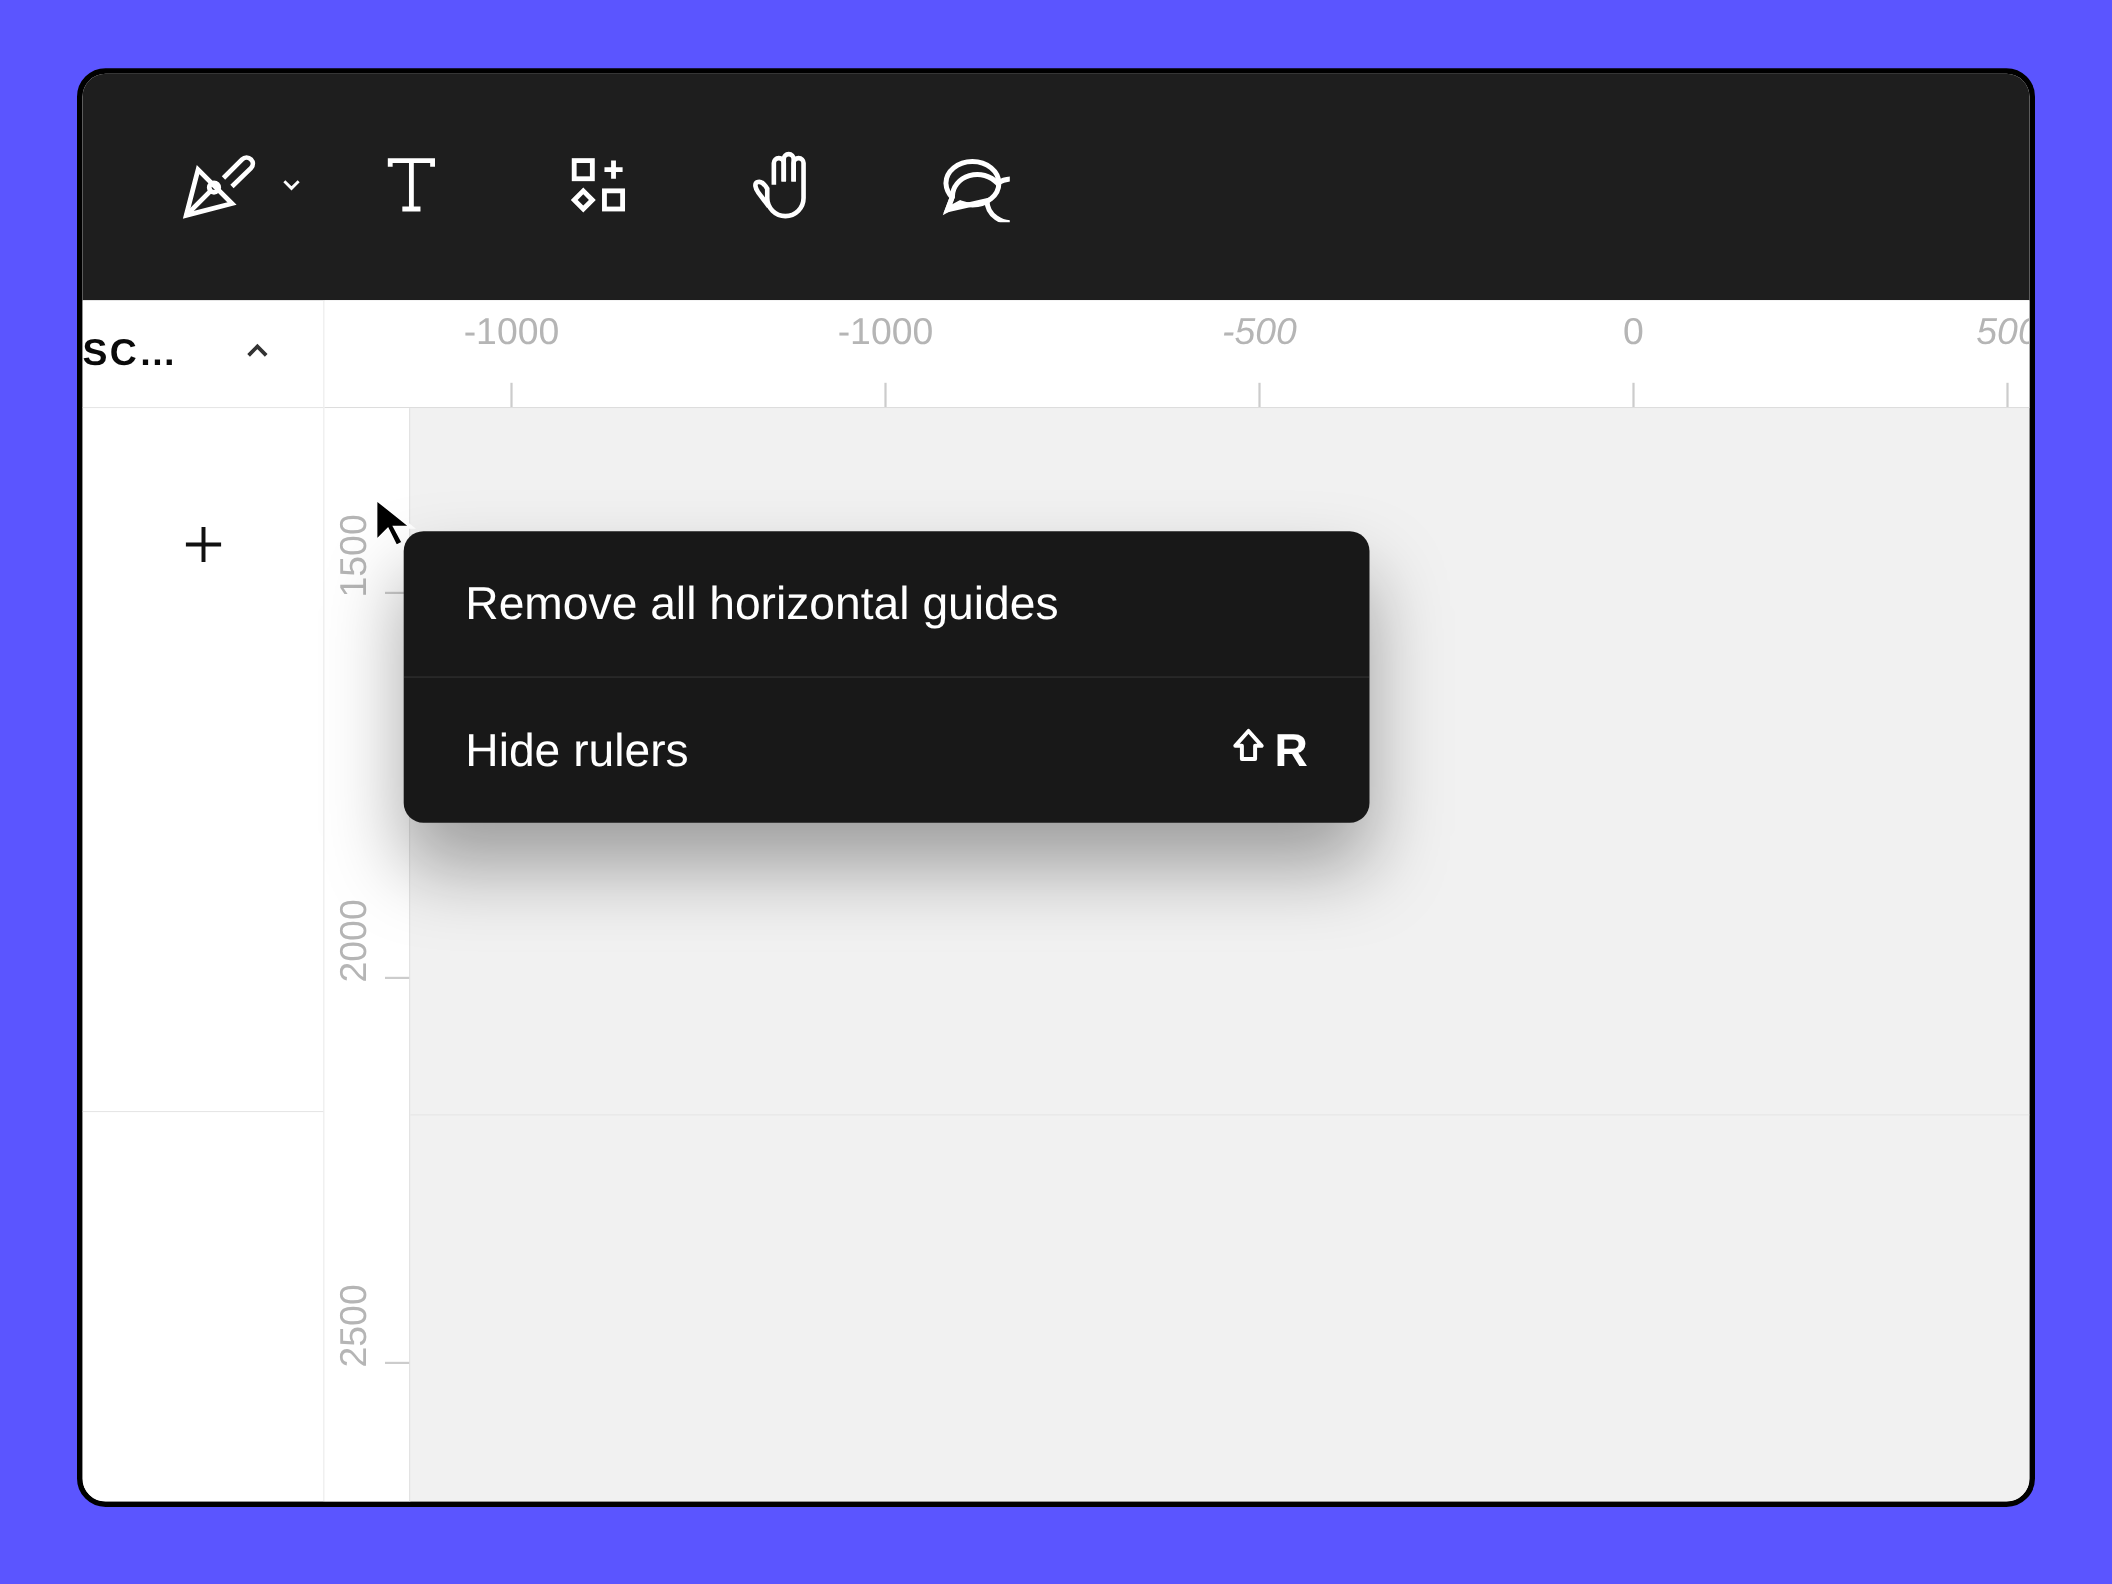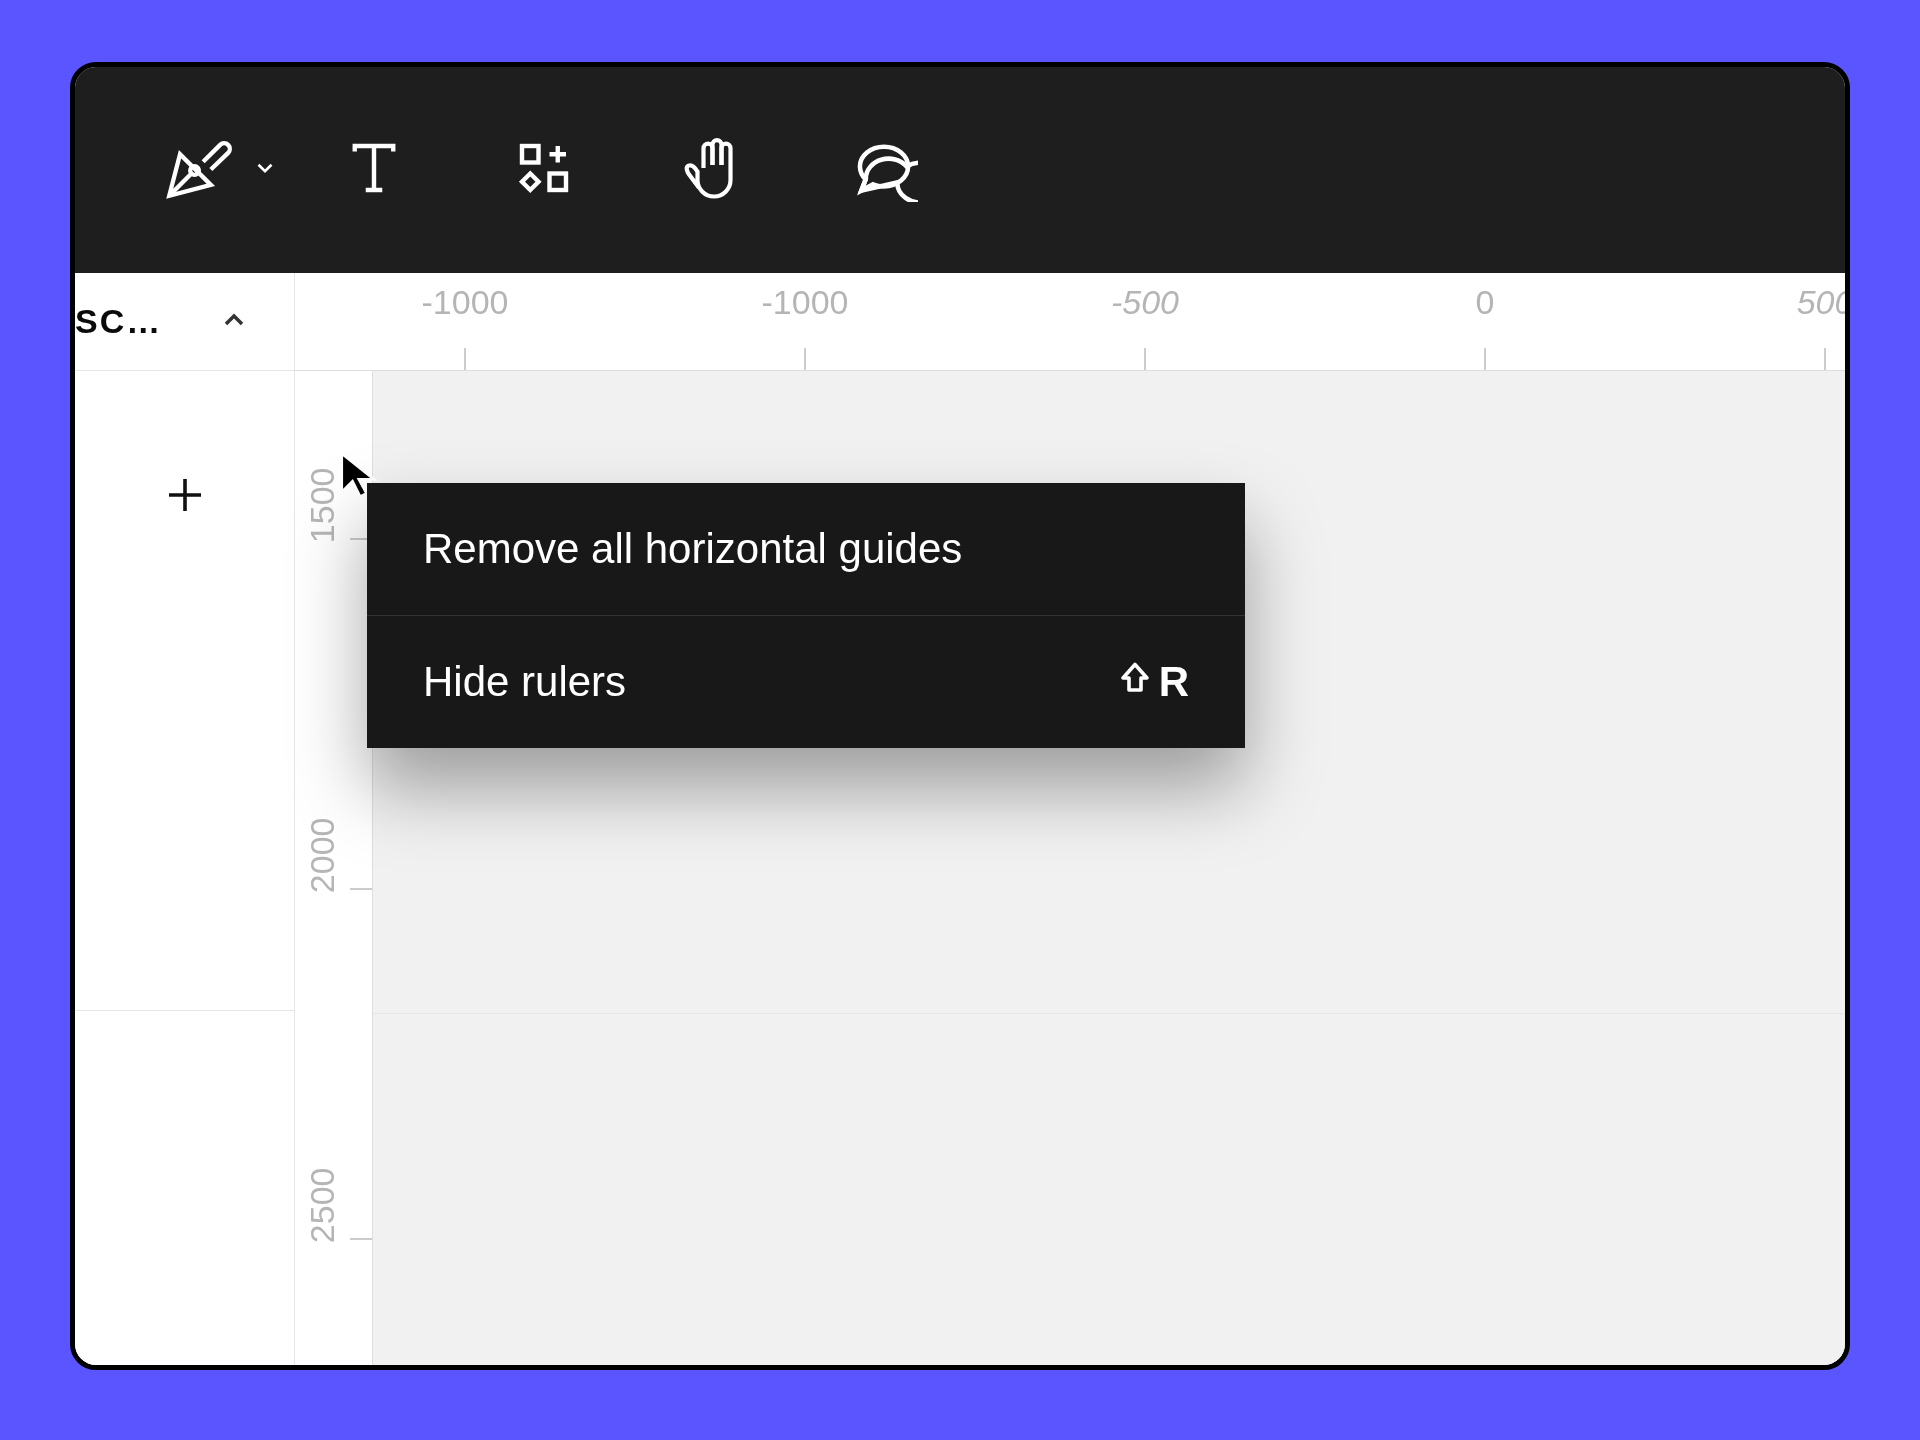--- a/index.html
+++ b/index.html
@@ -59,21 +59,21 @@
     .v-mark { position:absolute; right:0; width:22px; height:2px; background:#ccc; transform:translateY(-50%);}
 
     .divider-v { position:absolute; left:78px; right:0; height:1px; background:#e6e6e6; }
 
     .cursor { position:absolute; }
 
     .ctx-menu {
       position:absolute;
       width:878px;
       background:#181818;
-      border-radius:0;
+      border-radius:18px;
       box-shadow: 0 40px 70px rgba(0,0,0,.35), 0 0 0 1px rgba(255,255,255,.04);
       overflow:hidden;
     }
     .ctx-item {
       display:flex; align-items:center;
       padding: 42px 56px;
       font-size:42px; font-weight:500; color:#fff;
     }
     .ctx-sep { height:1px; background:rgba(255,255,255,.12); }
     .shortcut { margin-left:auto; display:flex; align-items:center; gap:6px; font-size:42px; color:#fff; font-weight:600;}

